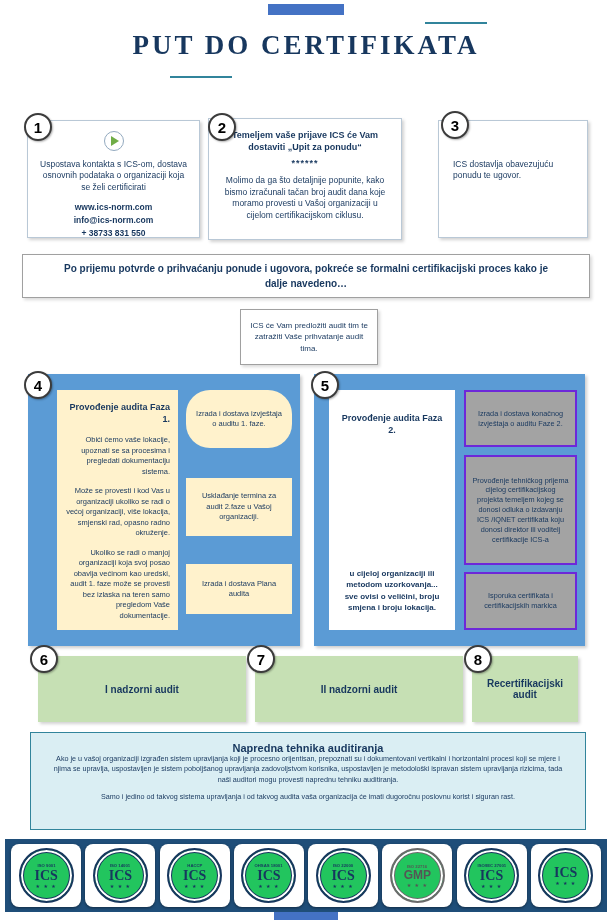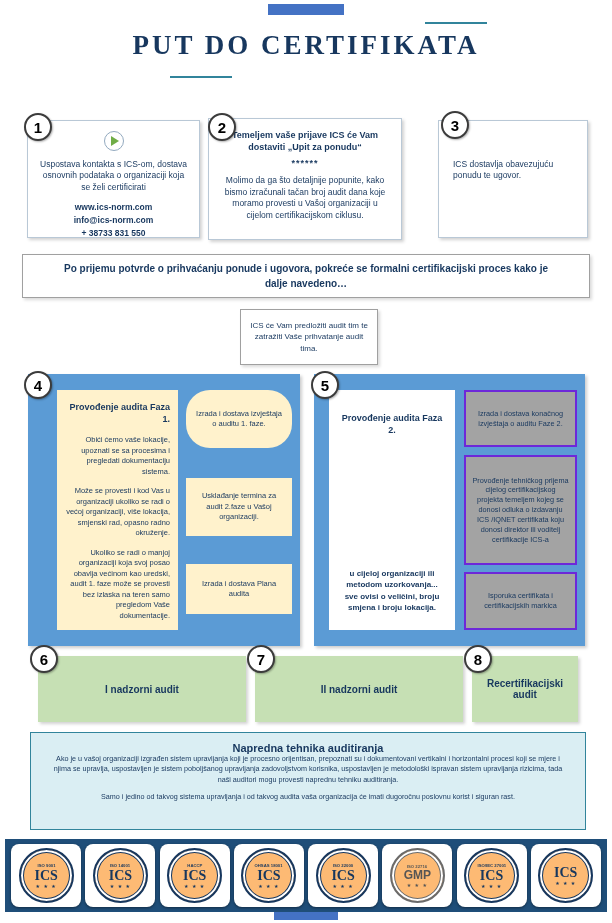--- a/index.html
+++ b/index.html
@@ -101,21 +101,21 @@
 
   
   .band { position:absolute; left:5px; top:839px; width:602px; height:73px; background:#1F4E79;
     display:flex; align-items:center; justify-content:space-evenly; padding:0 2px; }
   .tile { width:70px; height:63px; background:#fff; border-radius:8px;
     display:flex; align-items:center; justify-content:center;
     box-shadow:0 1px 3px rgba(0,0,0,.45); }
   .seal { width:55px; height:55px; border-radius:50%; border:2px solid #17375E;
     box-shadow: inset 0 0 0 2px #fff, inset 0 0 0 3px #17375E;
     display:flex; flex-direction:column; align-items:center; justify-content:center;
-    background:#fdba74; }
+    background:#22c55e; }
   .seal .top { font-size:5px; font-weight:bold; color:#17375E; white-space:nowrap; transform:scale(.85); }
   .seal .mid { font-family:"Liberation Serif", serif; font-weight:bold; font-size:14px; color:#17375E; line-height:1.1; }
   .seal .stars { font-size:5px; color:#17375E; letter-spacing:1px; }
   .seal.gmp { border-color:#6b6b6b; box-shadow: inset 0 0 0 2px #fff, inset 0 0 0 3px #6b6b6b; }
   .seal.gmp .top, .seal.gmp .stars { color:#555; }
   .seal.gmp .mid { color:#555; font-family:"Liberation Sans", sans-serif; font-size:12px; }
 </style>
 </head>
 <body>
 

